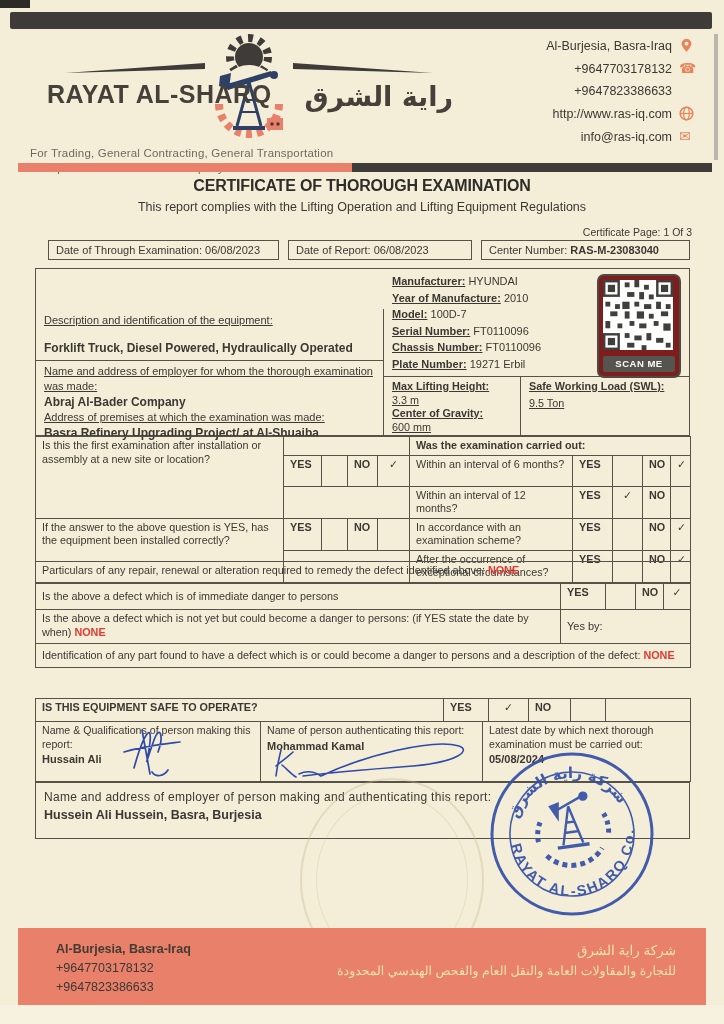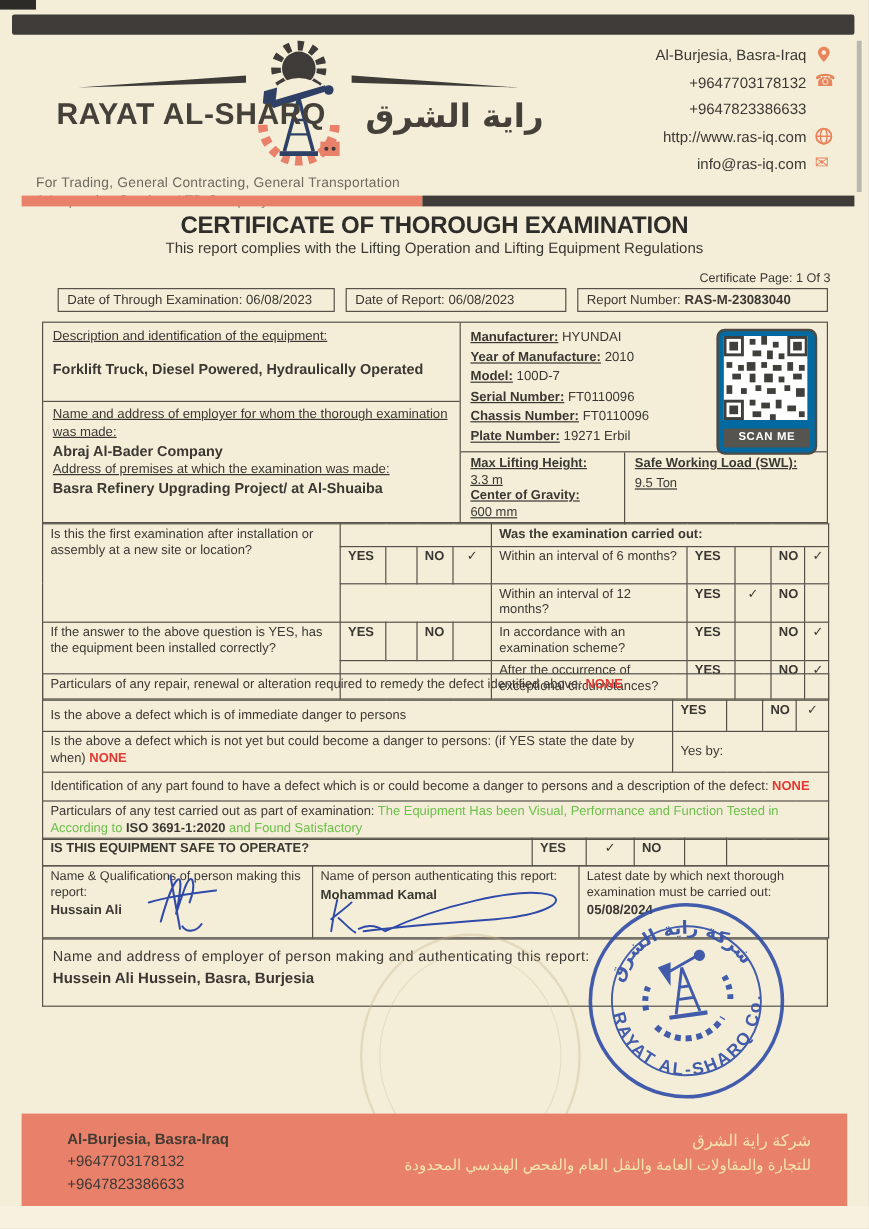--- a/index.html
+++ b/index.html
@@ -22,59 +22,59 @@
   .contact-row { display:flex; justify-content:flex-end; align-items:center; gap:7px; font-size:12.5px; color:#3b3833; }
   .cicon { width:15px; height:15px; display:inline-block; flex:0 0 15px; }
   .cicon-glyph { font-family:"DejaVu Sans", sans-serif; color:#e8845c; font-size:14px; line-height:15px; }
   .cicon-spacer { width:15px; flex:0 0 15px; }
 
   
   .divider { position:absolute; left:18px; top:163px; width:694px; height:9px; display:flex; }
   .divider-left { width:334px; background:#e8806a; }
   .divider-right { flex:1; background:#3e3b38; }
   .title { position:absolute; left:0; top:177px; width:724px; text-align:center;
-           font-size:20px; font-weight:bold; color:#2e2d2a; letter-spacing:-.2px; }
+           font-size:16px; font-weight:bold; color:#2e2d2a; letter-spacing:-.2px; }
   .subtitle { position:absolute; left:0; top:200px; width:724px; text-align:center; font-size:12.5px; color:#3b3833; }
   .cert-page { position:absolute; right:32px; top:226px; font-size:10.5px; color:#3b3833; }
 
   
   .date-row { position:absolute; left:48px; top:240px; width:642px; display:flex; gap:9px; }
   .date-box { border:1px solid #56524a; padding:3px 7px 3px; font-size:11px; white-space:nowrap; background:transparent; }
   .db1 { width:231px; } .db2 { width:184px; } .db3 { flex:1; }
   .bold { font-weight:bold; }
 
   
   .blk { position:absolute; left:35px; width:655px; }
   table.grid { border-collapse:collapse; table-layout:fixed; width:655px; }
   table.grid td { border:1px solid #56524a; padding:2px 6px; font-size:10.8px; vertical-align:top; line-height:13.5px; }
   td.chk { text-align:center; vertical-align:middle; font-size:12px; padding:0 2px; }
   td.yn  { font-weight:bold; font-size:11px; vertical-align:middle; }
   .red { color:#e23a33; font-weight:bold; }
   .green { color:#6cbf4a; }
 
   
   .info-wrap { top:268px; height:168px; display:flex; border:1px solid #56524a; }
-  .info-left { width:348px; border-right:1px solid #56524a; display:flex; flex-direction:column; }
+  .info-left { width:348px; border-right:1px solid #56524a; display:flex; flex-direction:column;margin-top:40px; }
   .cell-desc { height:66px; border-bottom:1px solid #56524a; padding:4px 8px; }
   .cell-emp  { flex:1; padding:3px 8px; }
   .lbl { font-size:11px; text-decoration:underline; line-height:15px; }
   .val { font-size:12px; font-weight:bold; line-height:16px; }
   .info-right { flex:1; display:flex; flex-direction:column; }
   .cell-details { height:108px; border-bottom:1px solid #56524a; padding:4px 8px; position:relative; }
   .kv { line-height:16.5px; font-size:11px; }
   .kv .k { font-weight:bold; text-decoration:underline; }
   .cell-dims { flex:1; display:flex; }
   .dims-left { width:137px; border-right:1px solid #56524a; padding:3px 8px; }
   .dims-right { flex:1; padding:3px 8px; }
   .dim-lbl { font-weight:bold; text-decoration:underline; font-size:10.8px; line-height:13.5px; }
   .dim-val { font-size:10.8px; line-height:13.5px;text-decoration:underline; }
 
   
   .qr-box { position:absolute; right:8px; top:5px; width:84px; border:2.5px solid #4b4a45; border-radius:7px;
-            background:#0369a1; padding:4px 4px 4px; }
+            background:#7f1d1d; padding:4px 4px 4px; }
   .qr-badge { margin-top:2px; background:#55544e; color:#fff; font-size:9.5px; font-weight:bold;
               text-align:center; border-radius:2px; padding:2px 0 3px; letter-spacing:.5px; }
 
   
   .t-exam { top:436px; }
   .t-def  { top:561px; }
   .t-safe { top:698px; }
   .t-sign { top:721px; }
   .t-emp  { top:782px; }
   td.hdr { font-weight:bold; font-size:11.5px; }
@@ -187,21 +187,21 @@
   <div class="date-row">
     <div class="date-box db1">
       <span>Date of Through Examination:</span>
       <span>06/08/2023</span>
     </div>
     <div class="date-box db2">
       <span>Date of Report:</span>
       <span>06/08/2023</span>
     </div>
     <div class="date-box db3">
-      <span>Report Number:</span>
+      <span>Center Number:</span>
       <span class="bold">RAS-M-23083040</span>
     </div>
   </div>
 
   <div class="blk info-wrap">
     <div class="info-left">
       <div class="cell-desc">
         <div class="lbl">Description and identification of the equipment:</div>
         <div style="height:12px"></div>
         <div class="val">Forklift Truck, Diesel Powered, Hydraulically  Operated</div>
@@ -378,28 +378,20 @@
           <span class="red">NONE</span>
         </td>
         <td colspan="4" style="vertical-align:middle;font-size:11px"><span>Yes by:</span></td>
       </tr>
       <tr style="height:24px">
         <td colspan="5" style="vertical-align:middle">
           <span>Identification of any part found  to have a defect  which is or could become  a danger to persons and a description of the defect:</span>
           <span class="red">NONE</span>
         </td>
       </tr>
-      <tr style="height:32px">
-        <td colspan="5">
-          <span>Particulars of any test carried out as part of  examination:</span>
-          <span class="green">The Equipment Has been Visual, Performance and Function Tested in According to</span>
-          <span class="bold">ISO 3691-1:2020</span>
-          <span class="green">and Found Satisfactory</span>
-        </td>
-      </tr>
     </tbody>
       </table>
   </div>
 
   <div class="blk t-safe">
     <table class="grid">
       <colgroup>
         <col style="width:408px">
           <col style="width:45px">
           <col style="width:40px">

